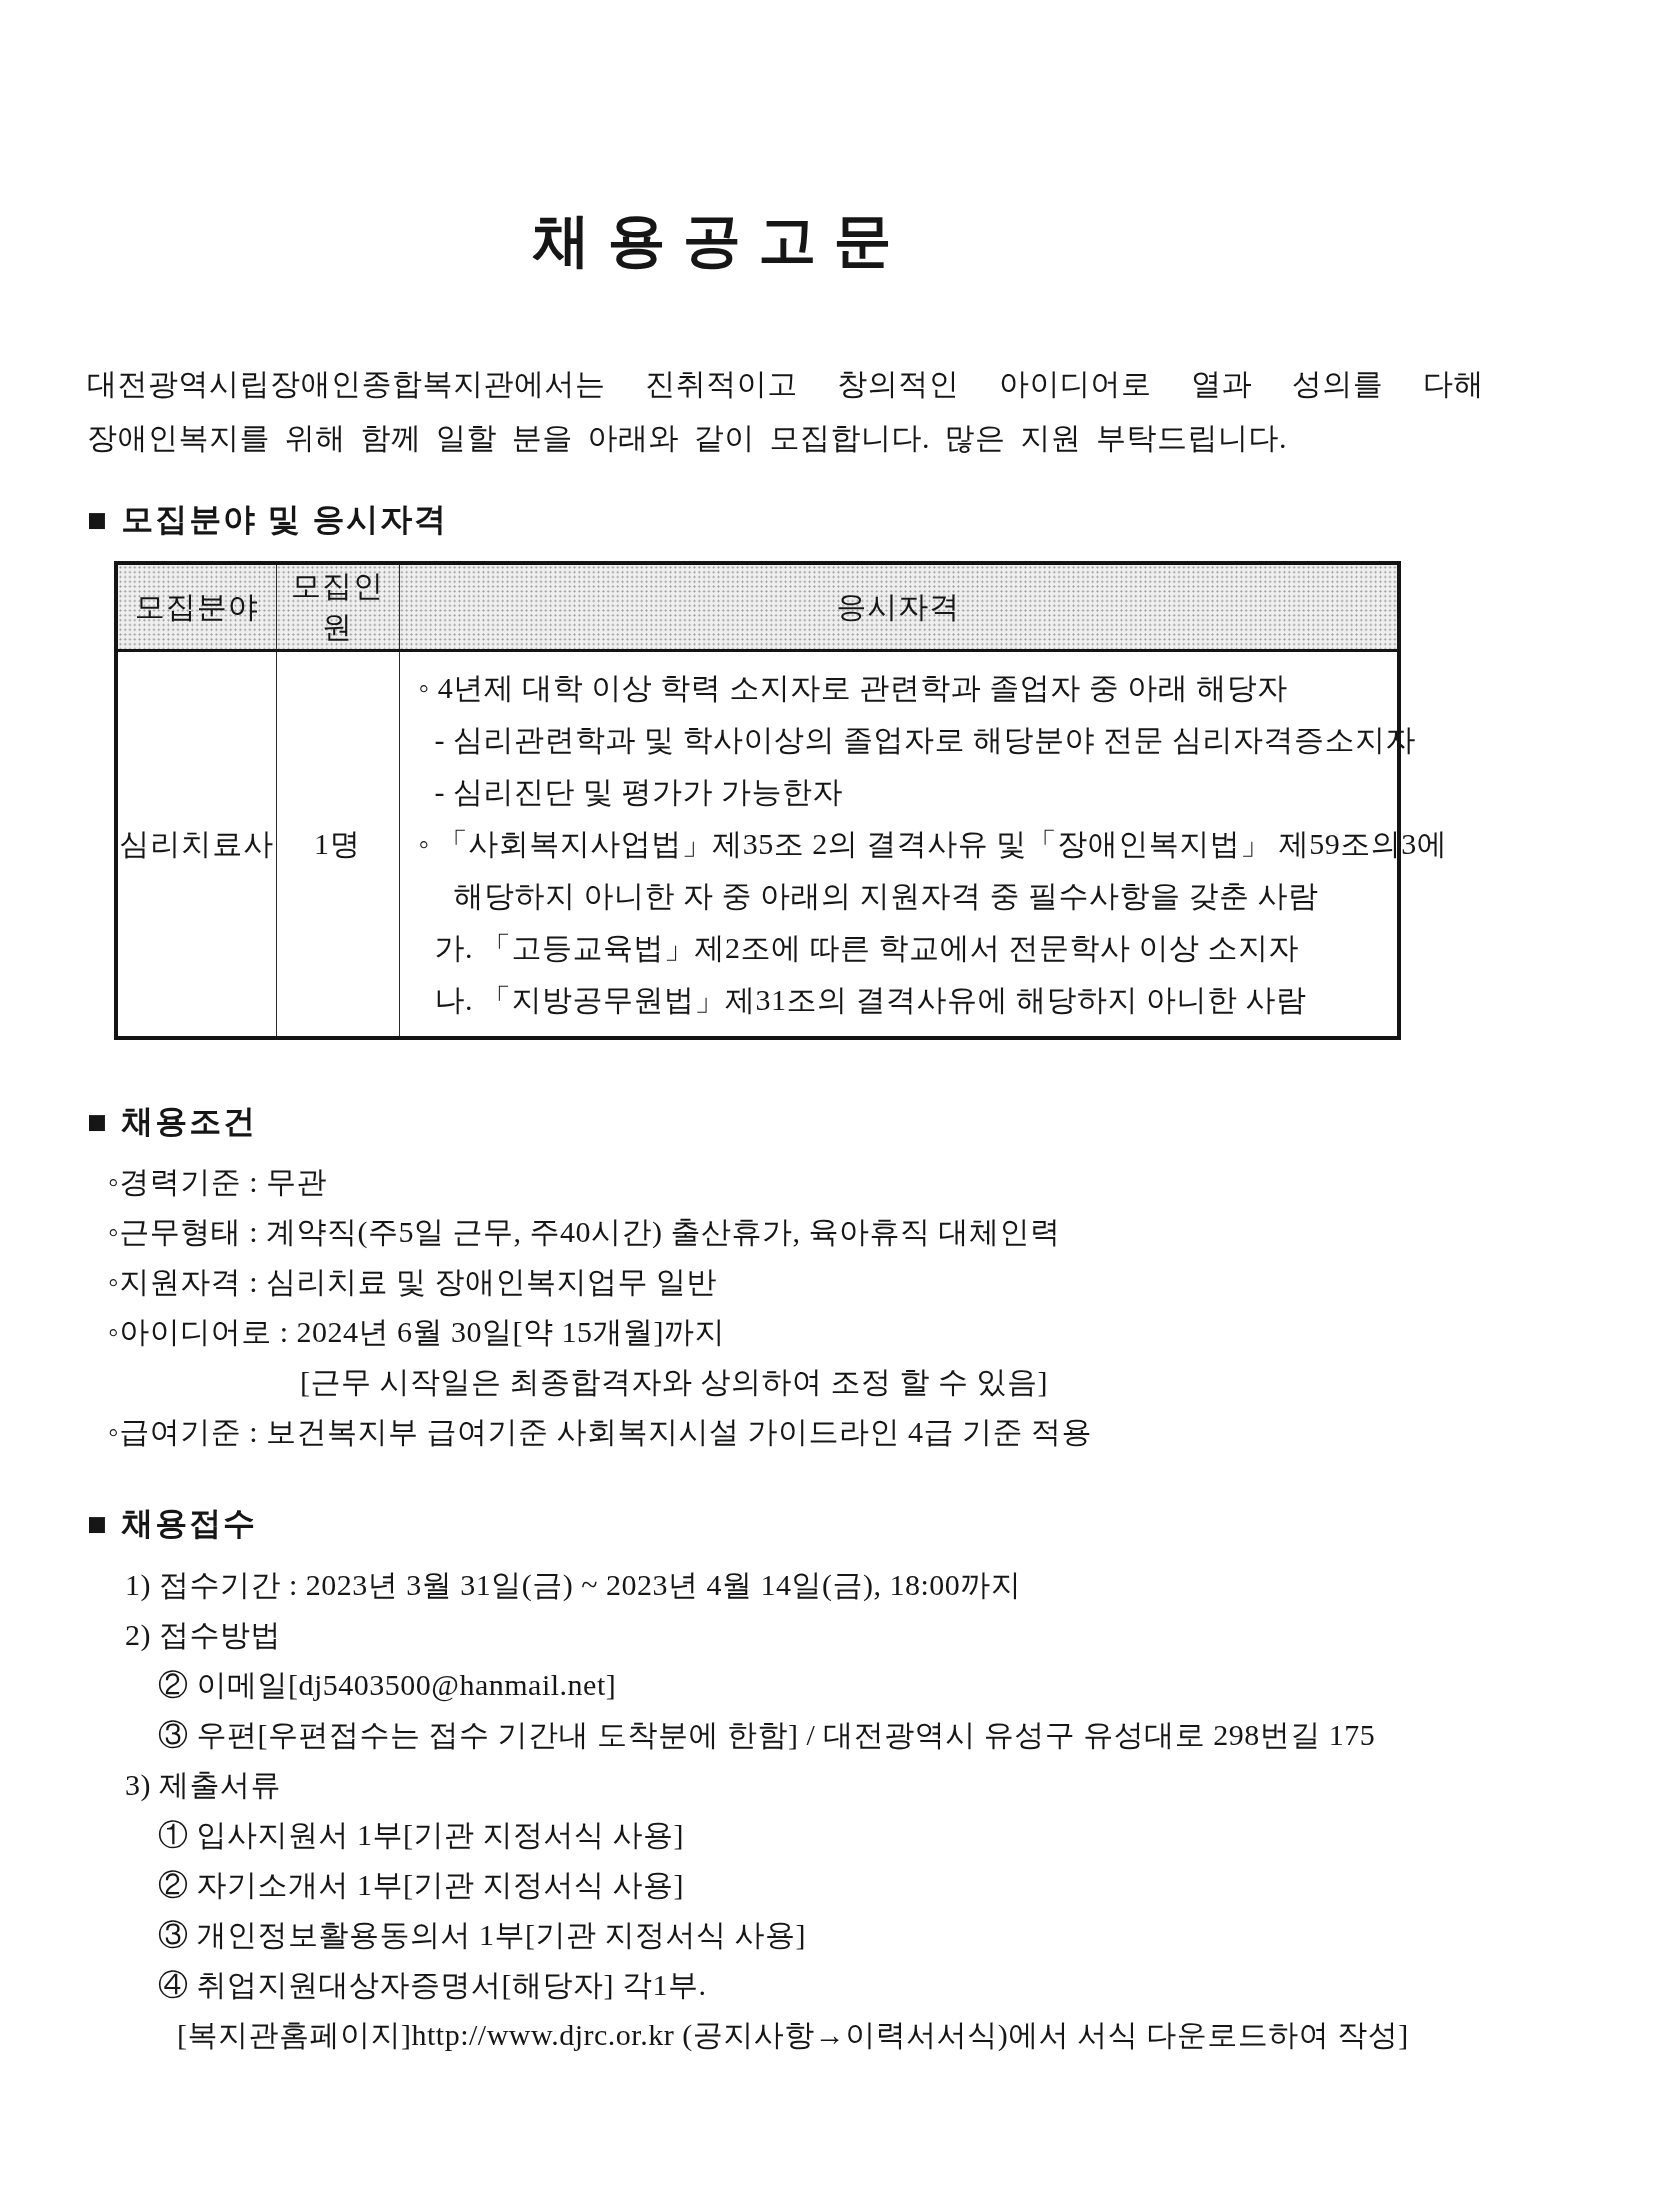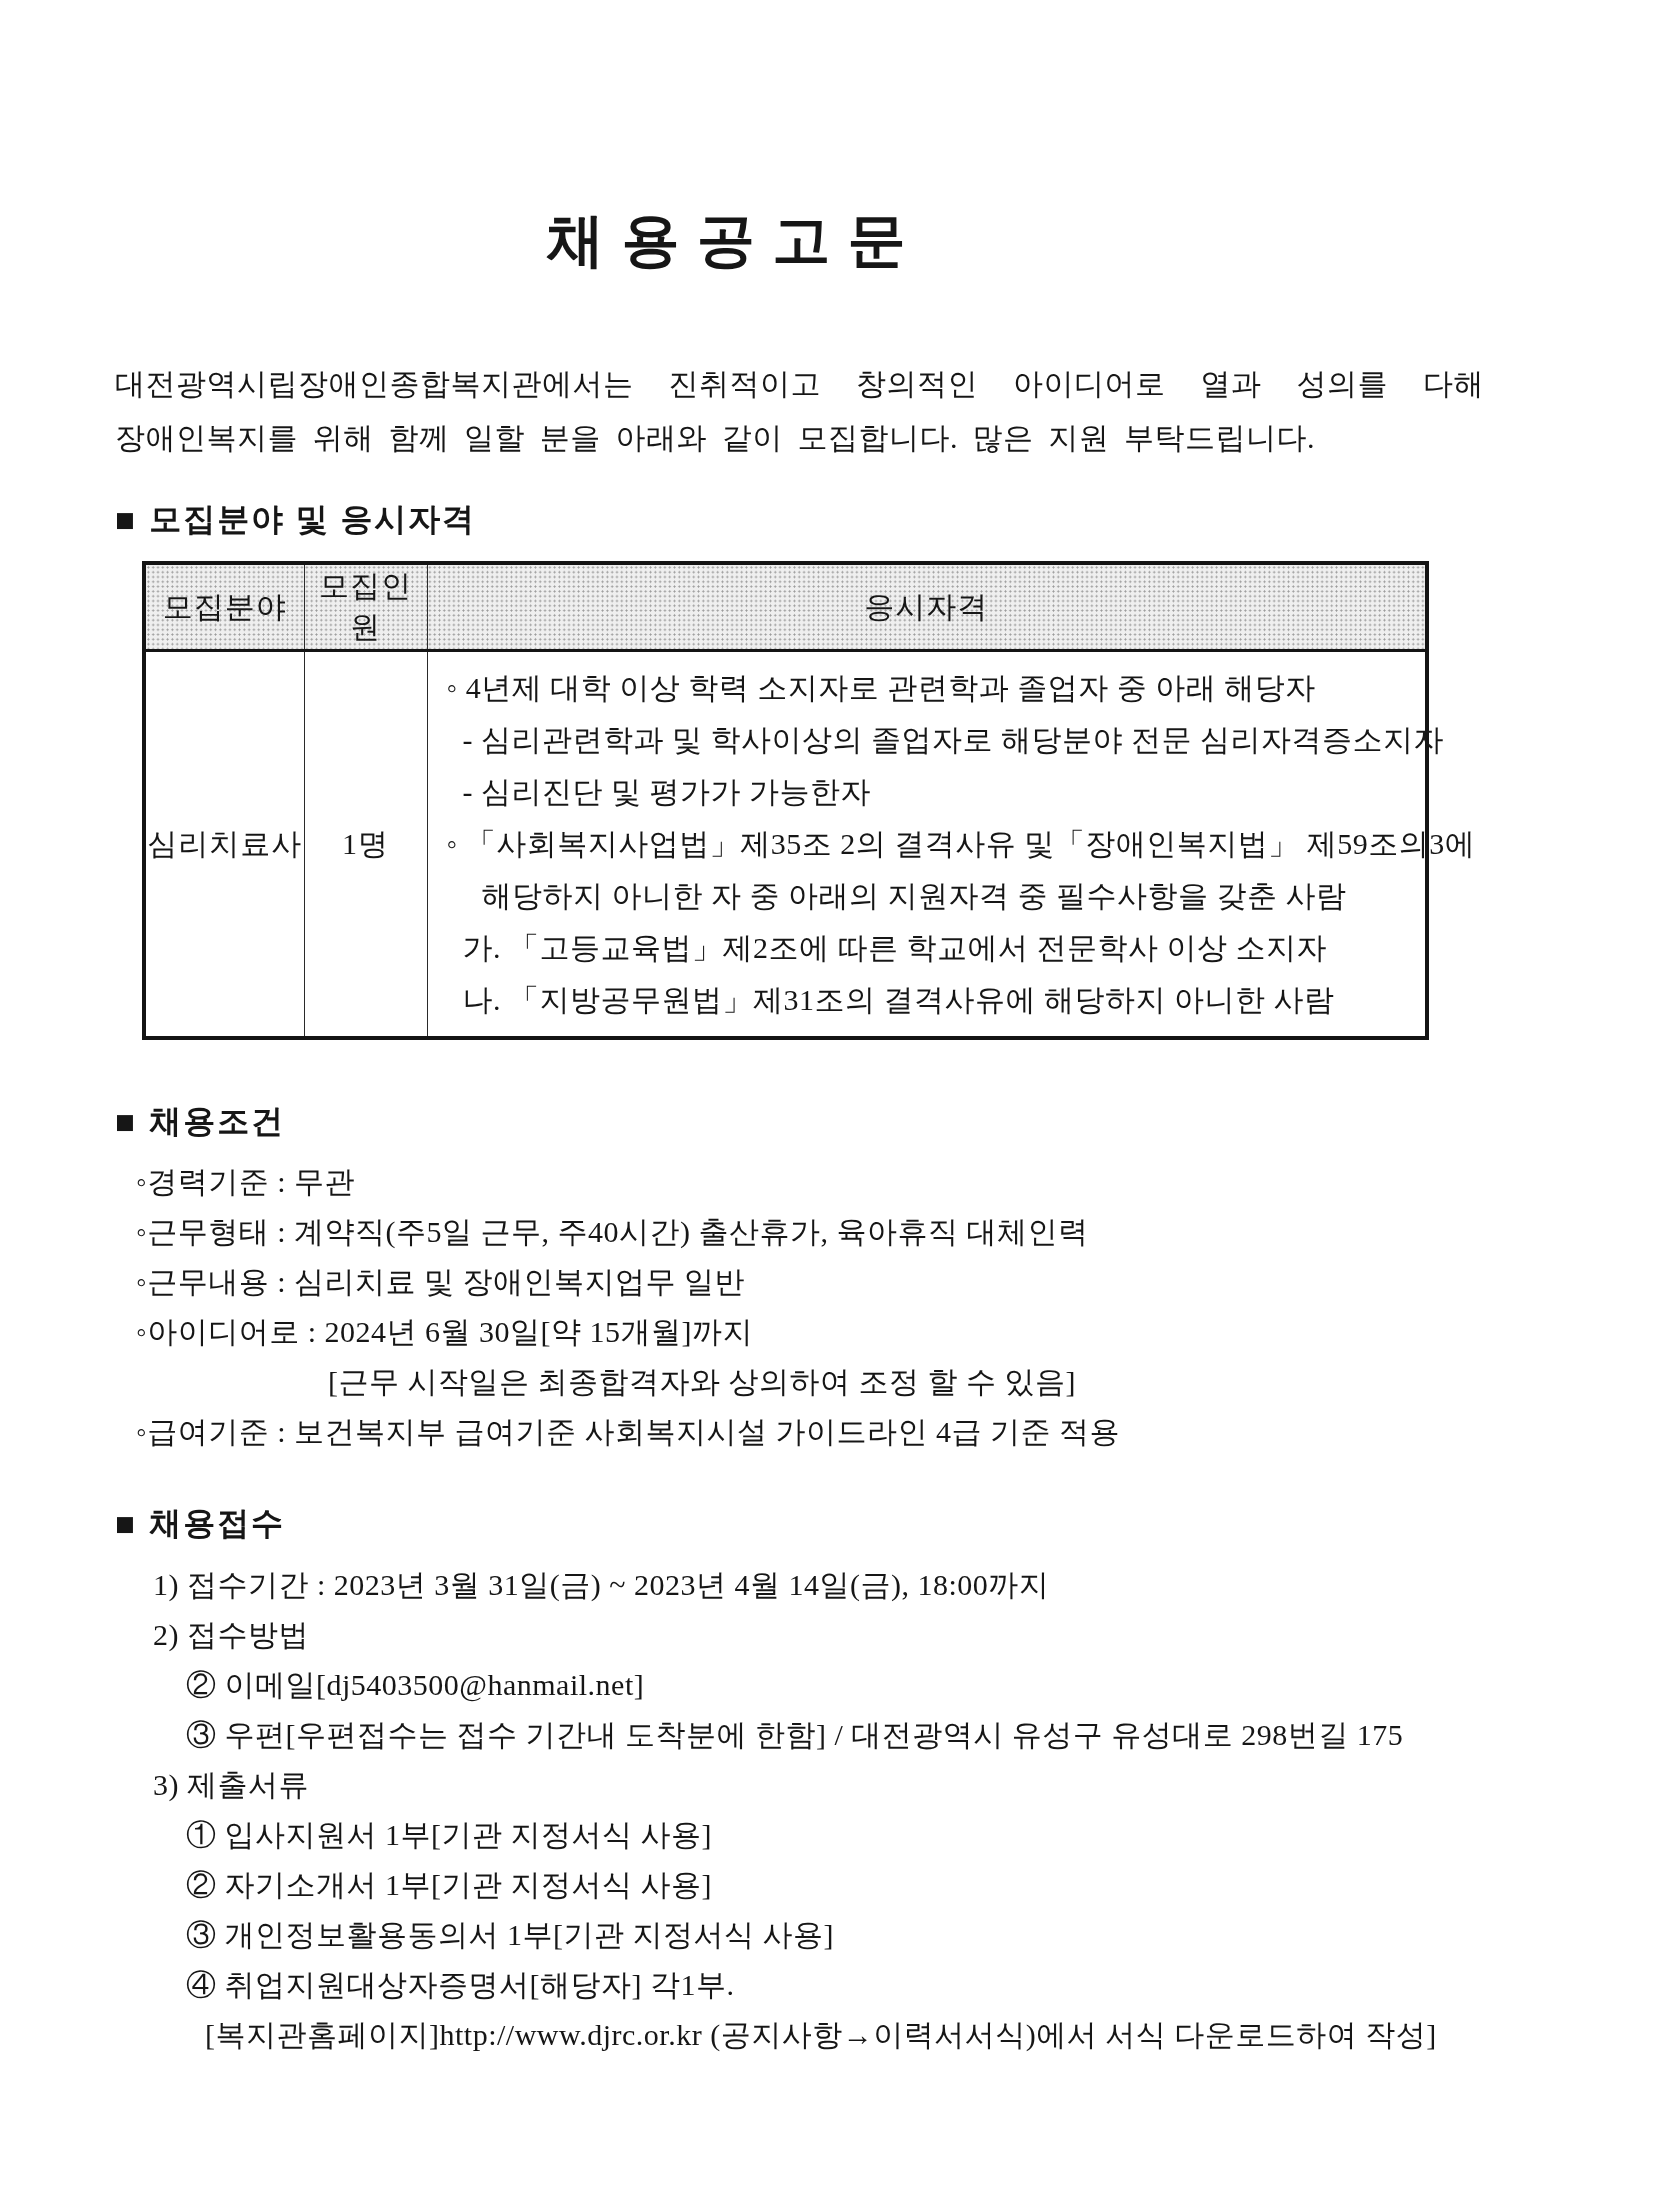--- a/index.html
+++ b/index.html
@@ -10,21 +10,21 @@
   body {
     width: 1660px;
     height: 2202px;
     overflow: hidden;
     color: #161616;
     font-family: "Liberation Serif", "DejaVu Serif", serif;
   }
   .page {
     width: 1660px;
     height: 2202px;
-    padding: 0 176px 0 115px;
+    padding: 0 176px 0 87px;
     box-sizing: border-box;
   }
   
   .doc-title {
     margin: 0;
     padding-top: 211px;
     font-family: "Liberation Sans", "DejaVu Sans", sans-serif;
     font-size: 58px;
     font-weight: bold;
     line-height: 1;
@@ -179,21 +179,21 @@
     </tbody>
   </table>
 
   <div class="sec-h sec-h-2">
     <span class="marker">■</span><span>채용조건</span>
   </div>
 
   <div class="cond-list">
     <div class="cond-item">◦경력기준 : 무관</div>
     <div class="cond-item">◦근무형태 : 계약직(주5일 근무, 주40시간) 출산휴가, 육아휴직 대체인력</div>
-    <div class="cond-item">◦근무내용 : 심리치료 및 장애인복지업무 일반</div>
+    <div class="cond-item">◦지원자격 : 심리치료 및 장애인복지업무 일반</div>
     <div class="cond-item">◦아이디어로 : 2024년 6월 30일[약 15개월]까지</div>
     <div class="cond-item cont">[근무 시작일은 최종합격자와 상의하여 조정 할 수 있음]</div>
     <div class="cond-item">◦급여기준 : 보건복지부 급여기준 사회복지시설 가이드라인 4급 기준 적용</div>
   </div>
 
   <div class="sec-h sec-h-3">
     <span class="marker">■</span><span>채용접수</span>
   </div>
 
   <div class="apply-list">

